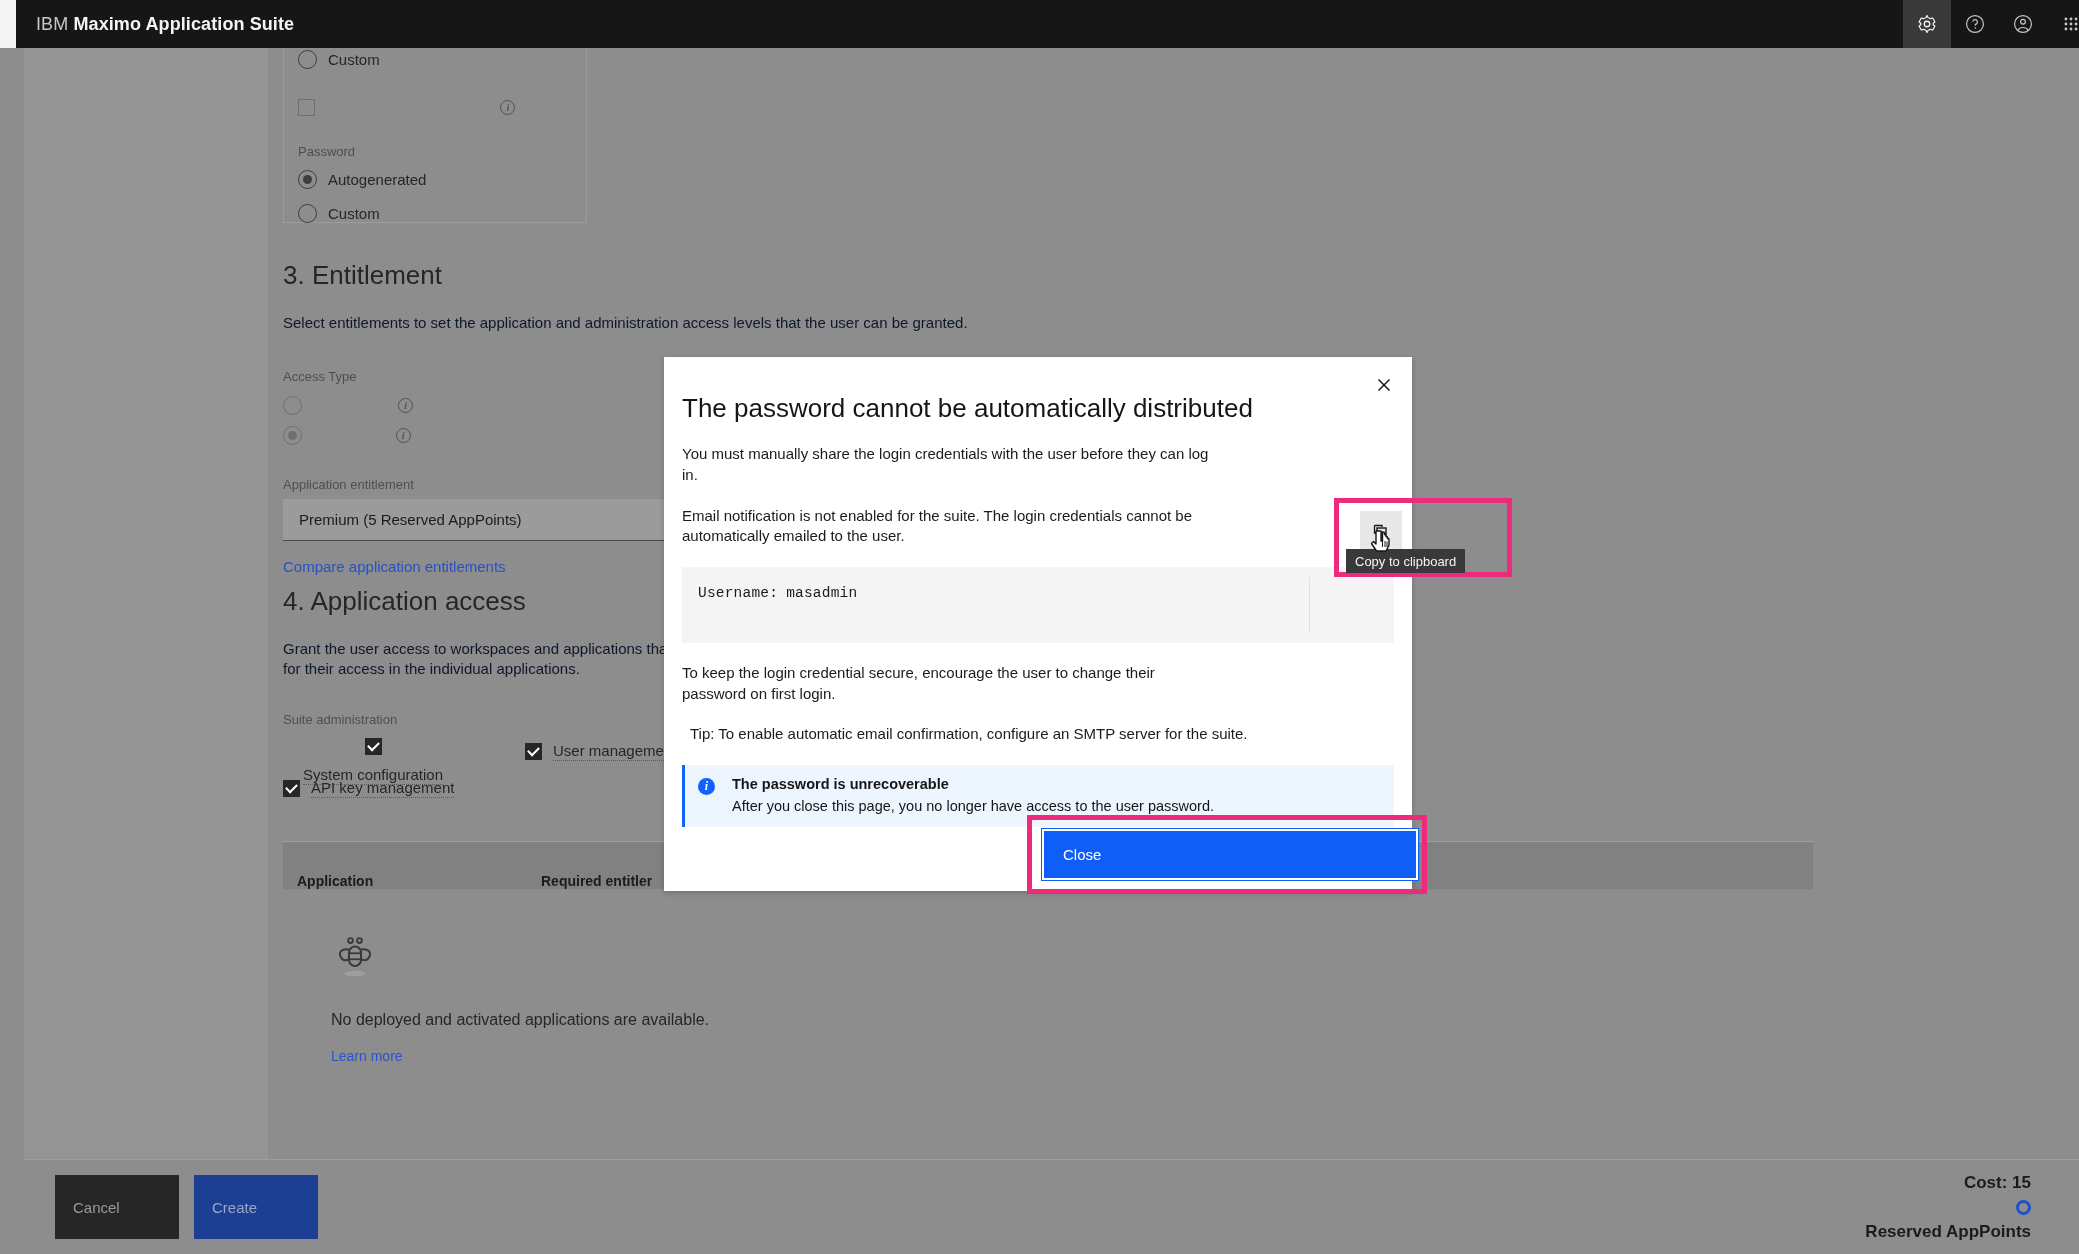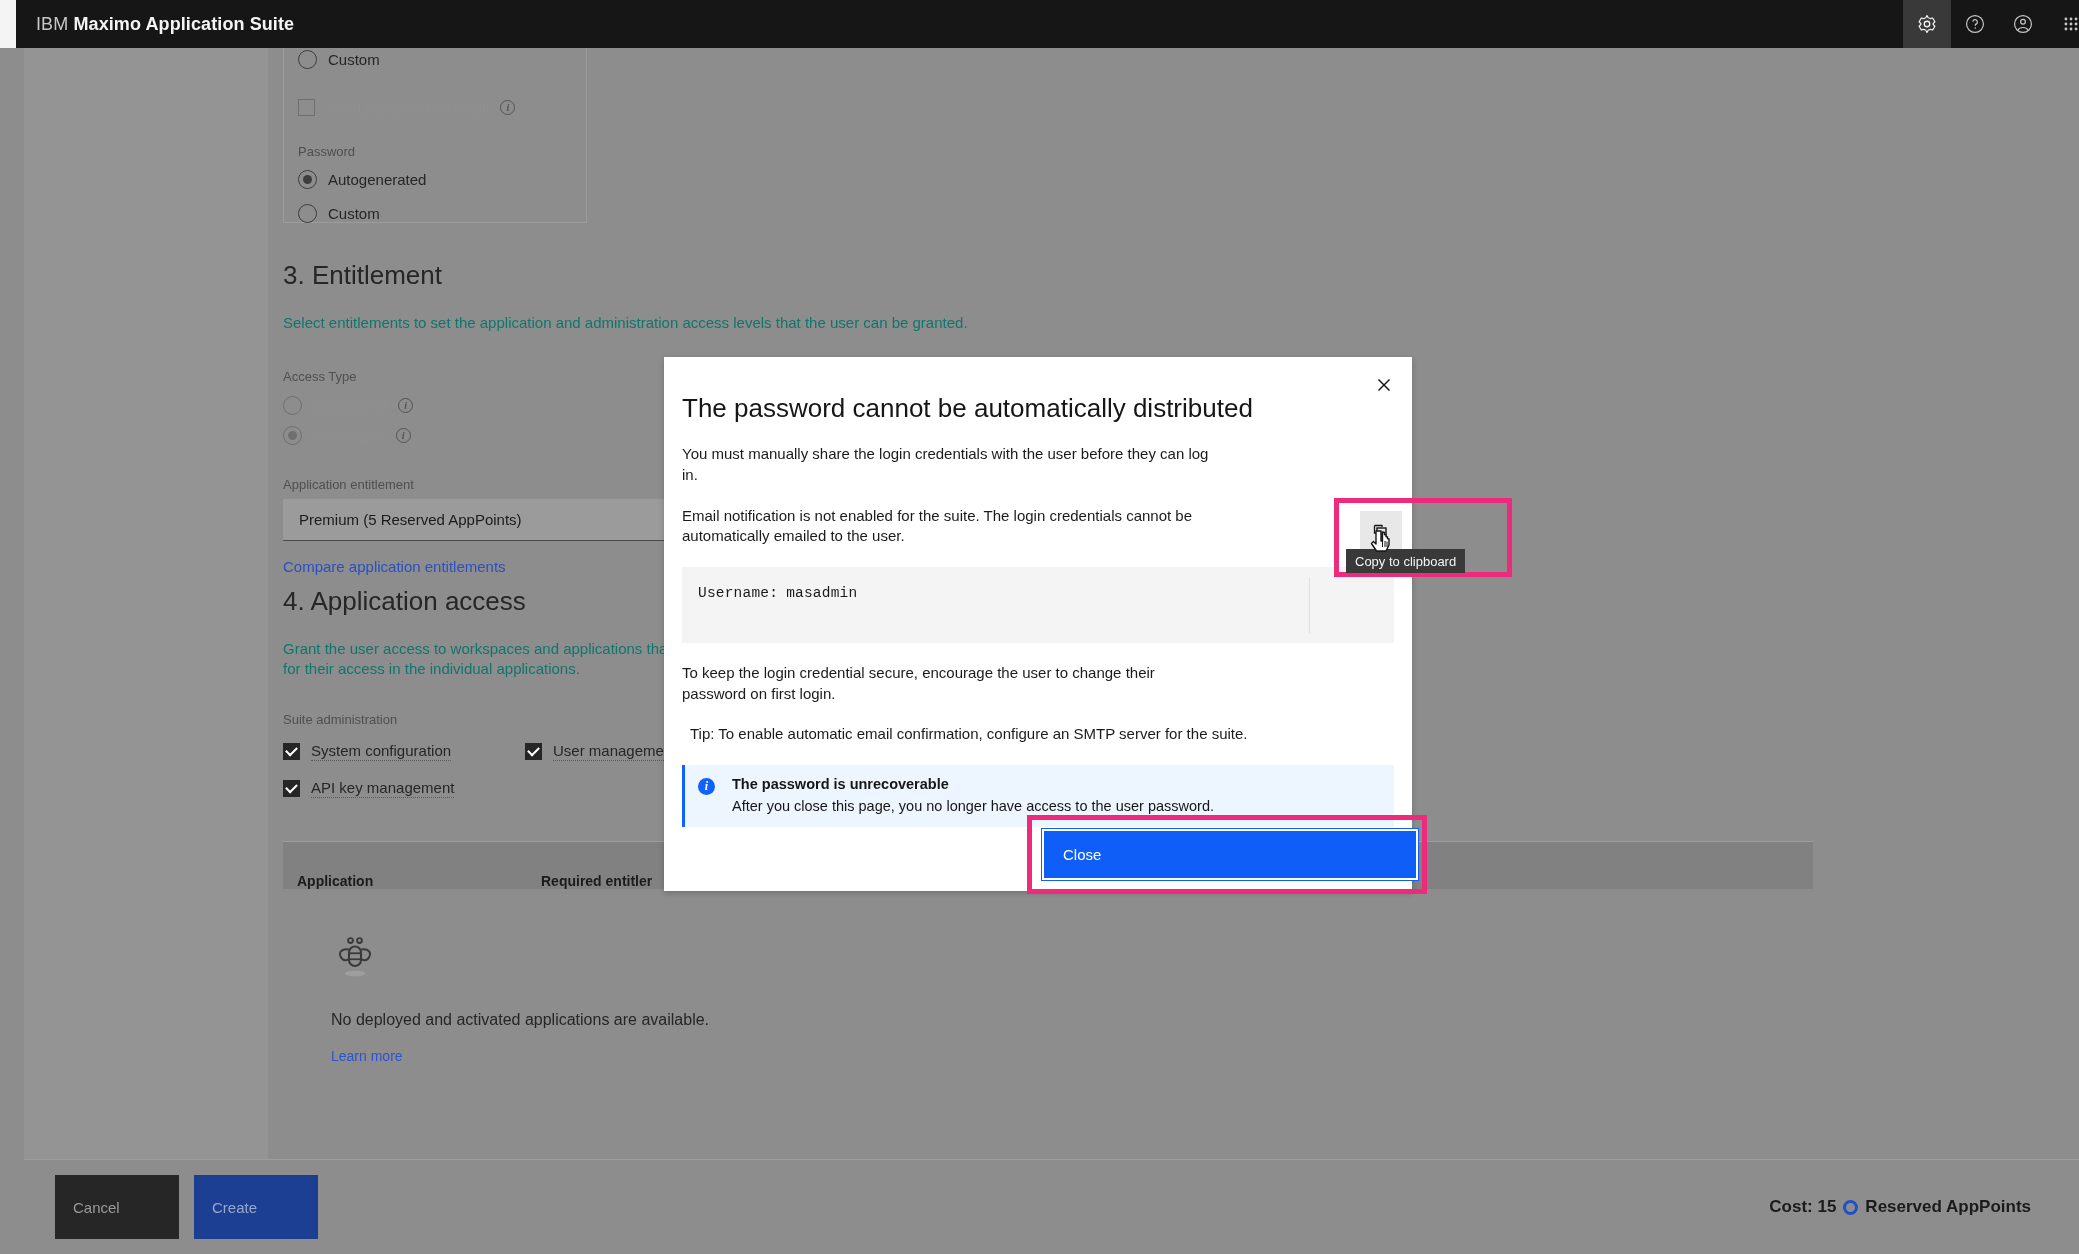--- a/index.html
+++ b/index.html
@@ -74,21 +74,21 @@
   }
   .lbl { font-size: 15px; color: #262626; text-align: center; }
   .lbl.dis { color: #8f8f8f; }
   .info-i {
     width: 15px; height: 15px; border-radius: 50%; border: 1px solid #525252;
     color:#525252; font-size: 10px; line-height:13px; text-align:center; font-family:"Liberation Serif", serif;
     display:inline-block; font-style: italic; font-weight: 700;
   }
 
   .sec-title { font-size: 26px; color: #262626; font-weight: 400; }
-  .sec-desc  { font-size: 15px; color: #0f766e; line-height: 1.35; }
+  .sec-desc  { font-size: 15px; color: #0f172a; line-height: 1.35; }
   .field-lbl { font-size: 13px; color: #4f4f4f; }
   .select-box {
     height: 42px; background: #9b9b9b; border-bottom: 1px solid #4a4a4a;
     display: flex; align-items: center; padding: 0 16px;
     font-size: 15px; color: #1b1b1b;
   }
   .link { font-size: 15px; color: #2950c4; }
   .link2 { font-size: 14px; color: #2b55d0; }
 
   .tbl-head {
@@ -110,21 +110,21 @@
   .btn-cancel {
     margin-left: 31px; width: 124px; height: 64px; background: #262626;
     color: #9a9a9a; font-size: 15px; display: flex; align-items: center; padding-left: 18px;
   }
   .btn-create {
     margin-left: 15px; width: 124px; height: 64px; background: #1c3f94;
     color: #9aa8c8; font-size: 15px; display: flex; align-items: center; padding-left: 18px;
   }
   .cost {
     margin-left: auto; margin-right: 48px; font-size: 17px; font-weight: 600; color: #1b1b1b;
-    display: flex; align-items: center; gap: 7px;
+    display: flex; align-items: flex-end; gap: 7px; flex-direction: column;
   }
   .cost-ring {
     width: 15px; height: 15px; border-radius: 50%;
     border: 3px solid #2050c8; display:inline-block;
   }
 
   
   .modal {
     position: absolute; left: 664px; top: 357px; width: 748px; height: 534px;
     background: #ffffff; z-index: 40;
@@ -260,21 +260,21 @@
     </div>
 
     <div style="position:absolute; left:15px; top:538px; width:1200px;">
       <div class="sec-title">4. Application access</div>
       <div class="sec-desc" style="margin-top:22px;">Grant the user access to workspaces and applications that t</div>
       <div class="sec-desc">for their access in the individual applications.</div>
 
       <div class="field-lbl" style="margin-top:32px;">Suite administration</div>
 
       <div style="display:flex; margin-top:11px;">
-        <div class="radio-row" style="width:180px;">
+        <div class="radio-row" style="width:180px;flex-direction:column;">
           <span class="chk filled"></span>
           <span class="lbl dotted">System configuration</span>
         </div>
         <div class="radio-row" style="margin-left:62px;">
           <span class="chk filled"></span>
           <span class="lbl dotted">User management</span>
         </div>
       </div>
       <div class="radio-row" style="margin-top:9px;">
         <span class="chk filled"></span>

